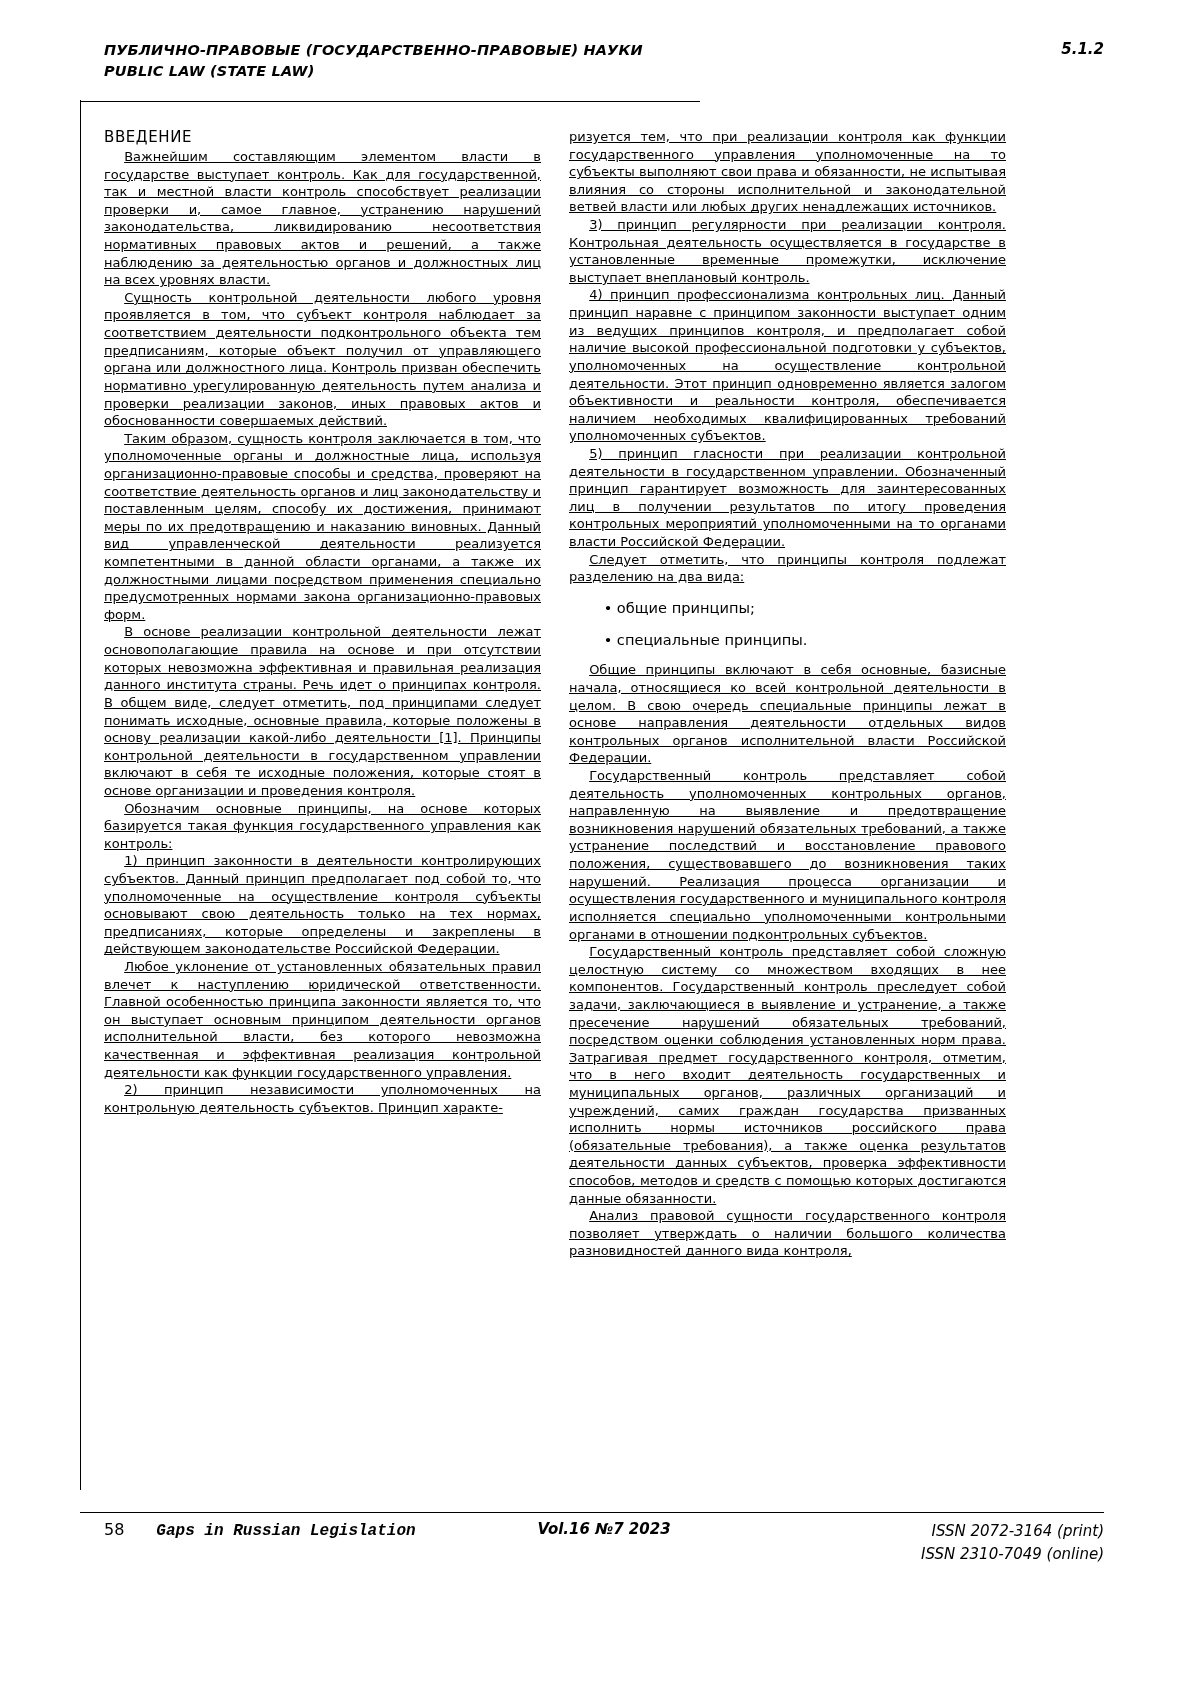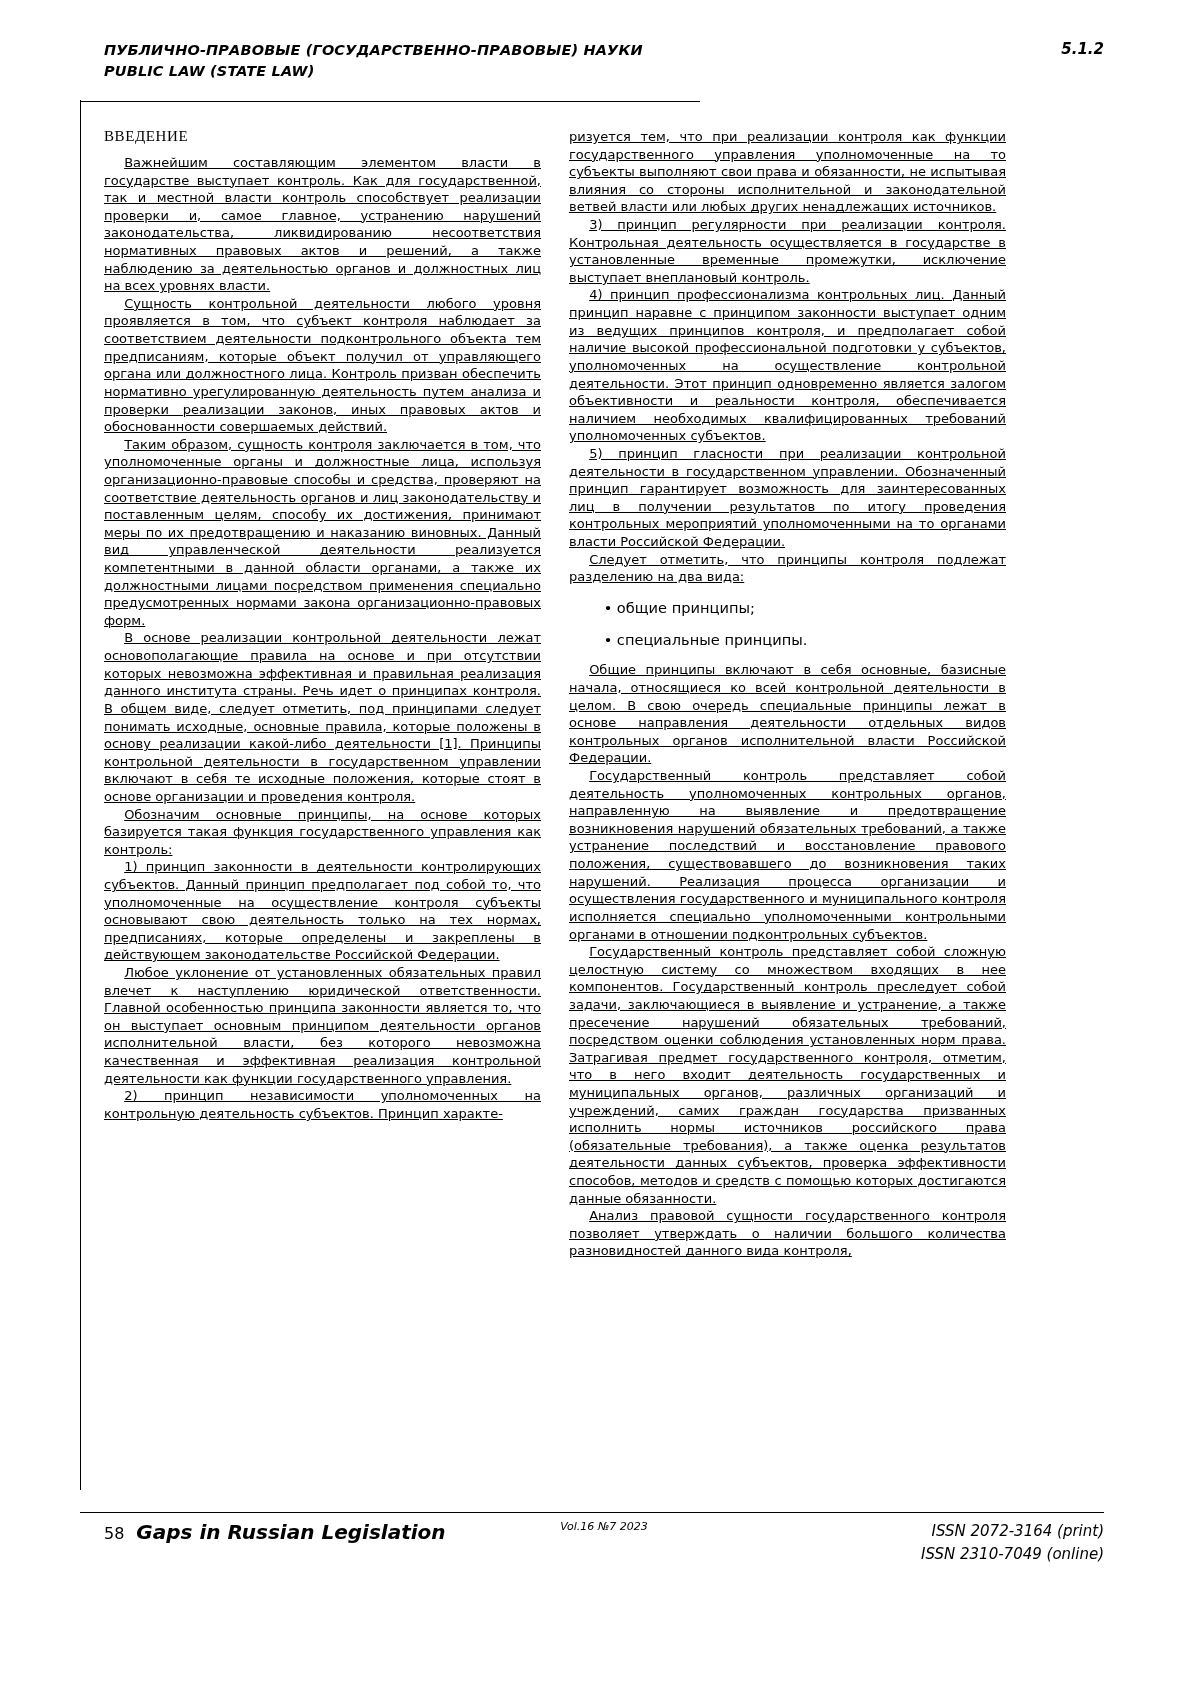--- a/index.html
+++ b/index.html
@@ -68,22 +68,21 @@
     width: 1002px;
     display: flex;
     gap: 28px;
   }
   .col {
     width: 437px;
   }
   .section-title {
     font-size: 15px;
     letter-spacing: 0.04em;
-    margin-bottom: 9px;
-    font-family: Liberation Serif, serif;
+    margin-bottom: 2px;
   }
   p.body {
     margin: 0;
     font-size: 13px;
     line-height: 1.355;
     text-align: justify;
     text-indent: 1.55em;
     hyphens: auto;
     text-decoration: underline;
   }
@@ -111,38 +110,40 @@
     height: 1px;
     background: #000;
   }
   .footer-row {
     display: flex;
     justify-content: space-between;
     align-items: flex-start;
   }
   .footer-left {
     display: flex;
-    gap: 12px;
+    gap: 32px;
     align-items: baseline;
   }
   .page-num {
     font-size: 16px;
   }
   .journal-name {
     font-style: italic;
     font-weight: bold;
-    font-size: 20px;
+    font-size: 16px;
+    font-family: Liberation Mono, monospace;
   }
   .footer-center {
     font-style: italic;
-    font-size: 11px;
+    font-size: 15px;
     position: absolute;
     left: 50%;
     transform: translateX(-50%);
     top: 0;
+    font-weight: bold;
   }
   .footer-right {
     text-align: right;
     font-style: italic;
     font-size: 15px;
     line-height: 1.5;
   }
   .footer-right div { white-space: nowrap; margin-left: 26px; }
 </style>
 </head>

